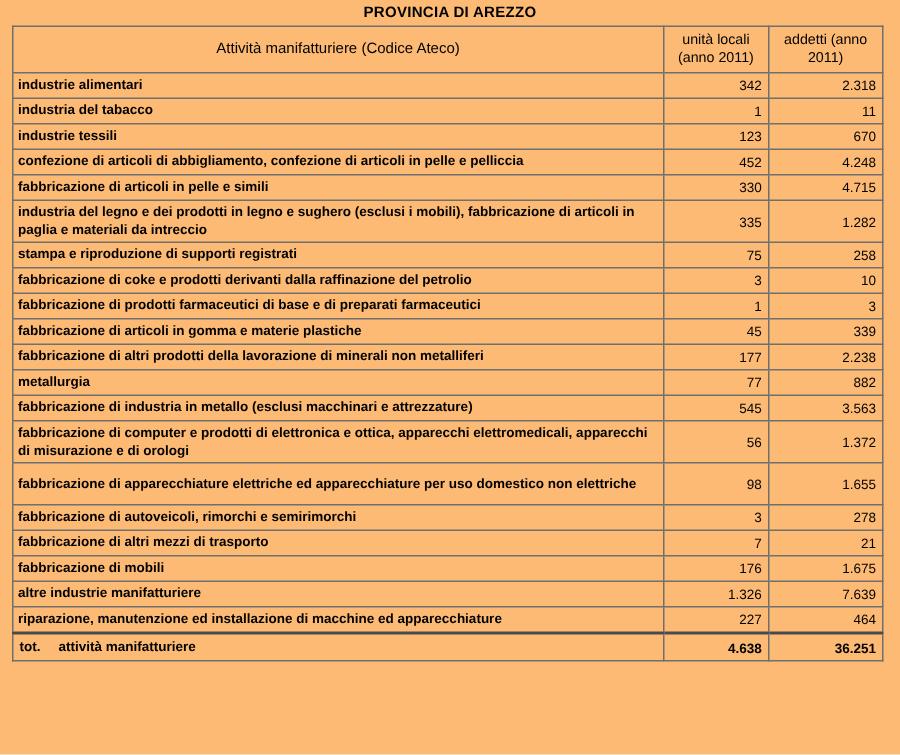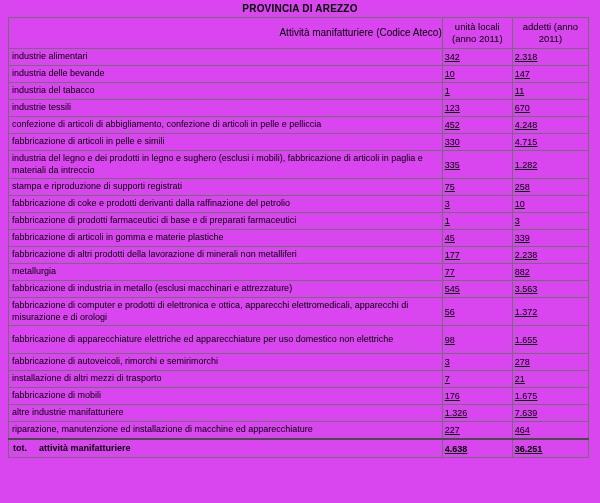--- a/index.html
+++ b/index.html
@@ -11,21 +11,21 @@
     width: 600px;
     height: 503px;
     font-family: "Liberation Sans", sans-serif;
     color: #000000;
     overflow: hidden;
   }
   #page {
     position: relative;
     width: 600px;
     height: 503px;
-    background: #d946ef;
+    background: #fdba74;
   }
   .page-title {
     text-align: center;
     font-size: 10px;
     font-weight: bold;
     letter-spacing: 0.2px;
     padding-top: 3px;
     padding-bottom: 3px;
     color: #000;
   }
@@ -54,32 +54,31 @@
   thead th {
     text-align: center;
     font-weight: bold;
     font-size: 9.5px;
     height: 30px;
     line-height: 12px;
     padding: 1px 2px;
   }
   thead th.h-label {
     font-size: 10px;
-    text-align: right;
   }
   tbody td.label {
     text-align: left;
     padding: 1px 2px 1px 3px;
     line-height: 11.5px;
+    font-weight: bold;
   }
   tbody td.num {
-    text-align: left;
+    text-align: right;
     padding: 1px 4px 1px 2px;
     white-space: nowrap;
-    text-decoration: underline;
   }
   tr.r1 td { height: 14px; }
   tr.r2 td { height: 25px; }
 
   tr.total td {
     font-weight: bold;
     height: 15px;
     border-top: 2px solid #4a4a4a;
   }
   tr.total td.label {
@@ -117,25 +116,20 @@
           </th>
         </tr>
       </thead>
       <tbody id="table-body">
           <tr class="r1">
             <td class="label">industrie alimentari</td>
             <td class="num">342</td>
             <td class="num">2.318</td>
           </tr>
           <tr class="r1">
-            <td class="label">industria delle bevande</td>
-            <td class="num">10</td>
-            <td class="num">147</td>
-          </tr>
-          <tr class="r1">
             <td class="label">industria del tabacco</td>
             <td class="num">1</td>
             <td class="num">11</td>
           </tr>
           <tr class="r1">
             <td class="label">industrie tessili</td>
             <td class="num">123</td>
             <td class="num">670</td>
           </tr>
           <tr class="r1">
@@ -197,21 +191,21 @@
             <td class="label">fabbricazione di apparecchiature elettriche ed apparecchiature per uso domestico non elettriche</td>
             <td class="num">98</td>
             <td class="num">1.655</td>
           </tr>
           <tr class="r1">
             <td class="label">fabbricazione di autoveicoli, rimorchi e semirimorchi</td>
             <td class="num">3</td>
             <td class="num">278</td>
           </tr>
           <tr class="r1">
-            <td class="label">installazione di altri mezzi di trasporto</td>
+            <td class="label">fabbricazione di altri mezzi di trasporto</td>
             <td class="num">7</td>
             <td class="num">21</td>
           </tr>
           <tr class="r1">
             <td class="label">fabbricazione di mobili</td>
             <td class="num">176</td>
             <td class="num">1.675</td>
           </tr>
           <tr class="r1">
             <td class="label">altre industrie manifatturiere</td>

